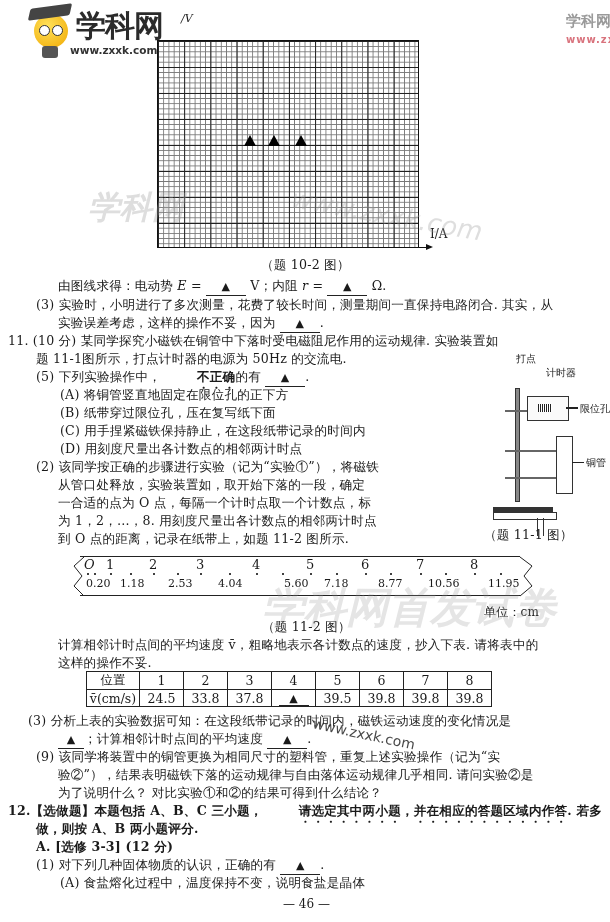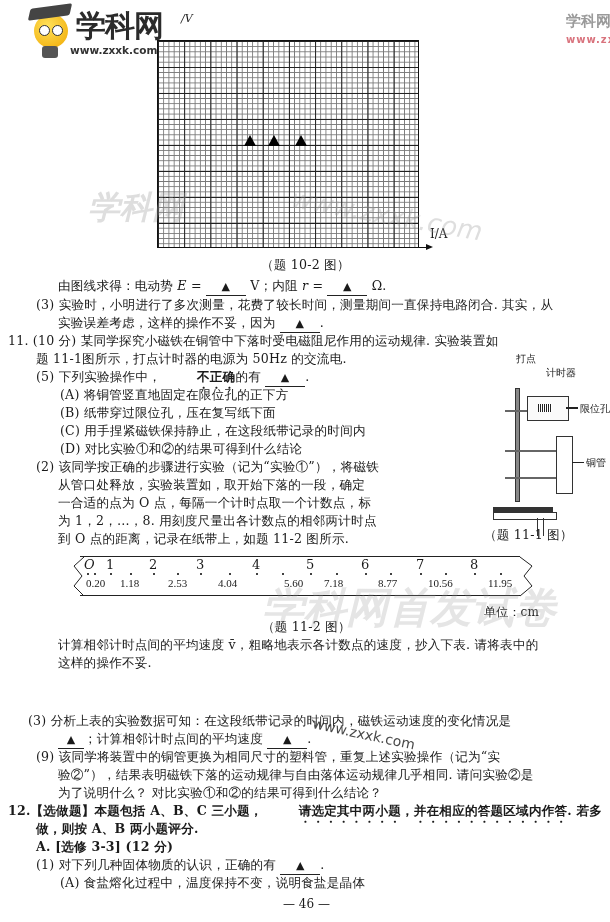--- a/index.html
+++ b/index.html
@@ -57,21 +57,21 @@
   #app .timer { position:absolute; left: 67px; top: 46px; width: 40px; height: 23px; border: 1px solid #333; background:#fafafa; }
   #app .coil { position:absolute; left: 78px; top: 54px; width: 14px; height: 8px; background: repeating-linear-gradient(to right, #222 0 1px, #fff 1px 2px); }
   #app .tube { position:absolute; left: 96px; top: 86px; width: 15px; height: 56px; border: 1px solid #333; background:#fff; }
   #app .lbl { position:absolute; font-size: 10px; }
 
   
   #tape { left: 70px; top: 556px; width: 470px; height: 40px; }
   #tape .top { position:absolute; left: 10px; top: 0; width: 440px; height: 1px; background:#222; }
   #tape .bot { position:absolute; left: 10px; top: 39px; width: 440px; height: 1px; background:#222; }
   #tape .num { position:absolute; top: 1px; font-size: 13px; }
-  #tape .dist { position:absolute; top: 21px; font-size: 11px; font-family: Liberation Serif, serif; }
+  #tape .dist { position:absolute; top: 21px; font-size: 11px; }
   #tape .dot { position:absolute; top: 17px; width: 2px; height: 2px; background:#000; border-radius: 50%; }
 
   
   #vtable { left: 86px; top: 671px; border-collapse: collapse; font-size: 12.5px; }
   #vtable td { border: 1px solid #222; height: 16px; text-align: center; padding: 0; }
   #vtable td.first { width: 52px; }
   #vtable td.c { width: 43px; }
   #vtable .blankcell span { display:inline-block; border-bottom: 1px solid #222; width: 30px; font-size: 11px; }
 
   #pagenum { left: 283px; top: 897px; font-size: 12px; }
@@ -114,21 +114,21 @@
 </div>
 
 <div class="line" style="left:8px; top:332px;">11. (10 分) 某同学探究小磁铁在铜管中下落时受电磁阻尼作用的运动规律. 实验装置如</div>
 <div class="line" style="left:36px; top:350px;">题 11-1图所示，打点计时器的电源为 50Hz 的交流电.</div>
 <div class="line" style="left:36px; top:368px;">
   <span>(5) 下列实验操作中，</span><span class="bold dotted">不正确</span><span>的有</span> <span class="blank tri">▲</span><span>.</span>
 </div>
 <div class="line" style="left:60px; top:386px;">(A) 将铜管竖直地固定在限位孔的正下方</div>
 <div class="line" style="left:60px; top:404px;">(B) 纸带穿过限位孔，压在复写纸下面</div>
 <div class="line" style="left:60px; top:422px;">(C) 用手捏紧磁铁保持静止，在这段纸带记录的时间内</div>
-<div class="line" style="left:60px; top:440px;">(D) 对比实验①和②的结果可得到什么结论</div>
+<div class="line" style="left:60px; top:440px;">(D) 用刻度尺量出各计数点的相邻两计时点</div>
 
 <div class="line" style="left:36px; top:458px;">(2) 该同学按正确的步骤进行实验（记为“实验①”），将磁铁</div>
 <div class="line" style="left:58px; top:476px;">从管口处释放，实验装置如，取开始下落的一段，确定</div>
 <div class="line" style="left:58px; top:494px;">一合适的点为 O 点，每隔一个计时点取一个计数点，标</div>
 <div class="line" style="left:58px; top:512px;">为 1，2，…，8. 用刻度尺量出各计数点的相邻两计时点</div>
 <div class="line" style="left:58px; top:530px;">到 O 点的距离，记录在纸带上，如题 11-2 图所示.</div>
 
 <div id="app" class="abs">
   <div class="lbl" style="left:56px; top:2px;">打点</div>
   <div class="lbl" style="left:50px; top:16px;margin-left:36px;">计时器</div>
@@ -198,20 +198,42 @@
 </div>
 <div class="line" style="left:484px; top:604px; font-size:12px;">单位：cm</div>
 <div class="wm-faint" style="left:262px; top:580px; font-size:42px; font-weight:bold; color: rgba(150,150,150,0.25);">学科网首发试卷</div>
 <div class="line" style="left:262px; top:618px;">（题 11-2 图）</div>
 
 <div class="line" style="left:58px; top:636px;">计算相邻计时点间的平均速度 v̄，粗略地表示各计数点的速度，抄入下表. 请将表中的</div>
 <div class="line" style="left:58px; top:654px;">这样的操作不妥.</div>
 
 <table id="vtable" class="abs">
   <tbody>
+      <tr>
+    <td class="first">位置</td>
+    <td class="c">1</td>
+    <td class="c">2</td>
+    <td class="c">3</td>
+    <td class="c">4</td>
+    <td class="c">5</td>
+    <td class="c">6</td>
+    <td class="c">7</td>
+    <td class="c">8</td>
+  </tr>
+  <tr>
+    <td class="first">v̄(cm/s)</td>
+    <td class="c">24.5</td>
+    <td class="c">33.8</td>
+    <td class="c">37.8</td>
+    <td class="c blankcell"><span>▲</span></td>
+    <td class="c">39.5</td>
+    <td class="c">39.8</td>
+    <td class="c">39.8</td>
+    <td class="c">39.8</td>
+  </tr>
 </tbody>
   </table>
 
 <div class="line" style="left:28px; top:712px;">(3) 分析上表的实验数据可知：在这段纸带记录的时间内，磁铁运动速度的变化情况是</div>
 <div class="line" style="left:58px; top:730px;">
   <span class="blank tri" style="min-width:26px;">▲</span><span>；计算相邻计时点间的平均速度</span> <span class="blank tri">▲</span><span>.</span>
 </div>
 <div class="wm-faint" style="left:312px; top:726px; font-size:14px; color: rgba(40,40,40,0.85); transform: rotate(12deg); font-style:normal;">www.zxxk.com</div>
 
 <div class="line" style="left:36px; top:748px;">(9) 该同学将装置中的铜管更换为相同尺寸的塑料管，重复上述实验操作（记为“实</div>

